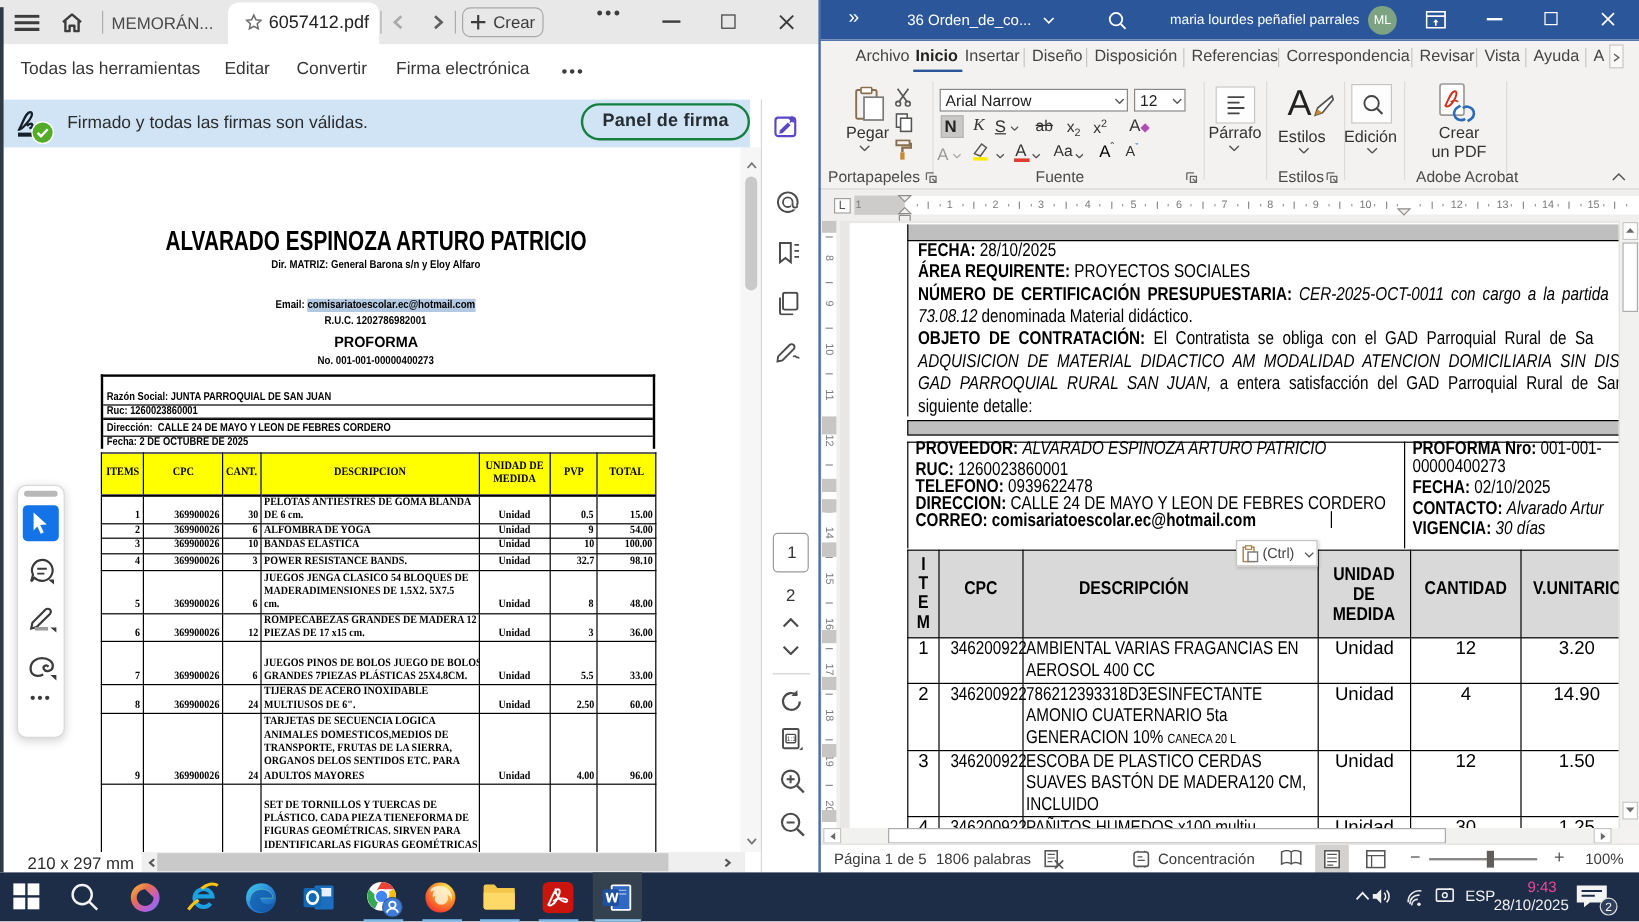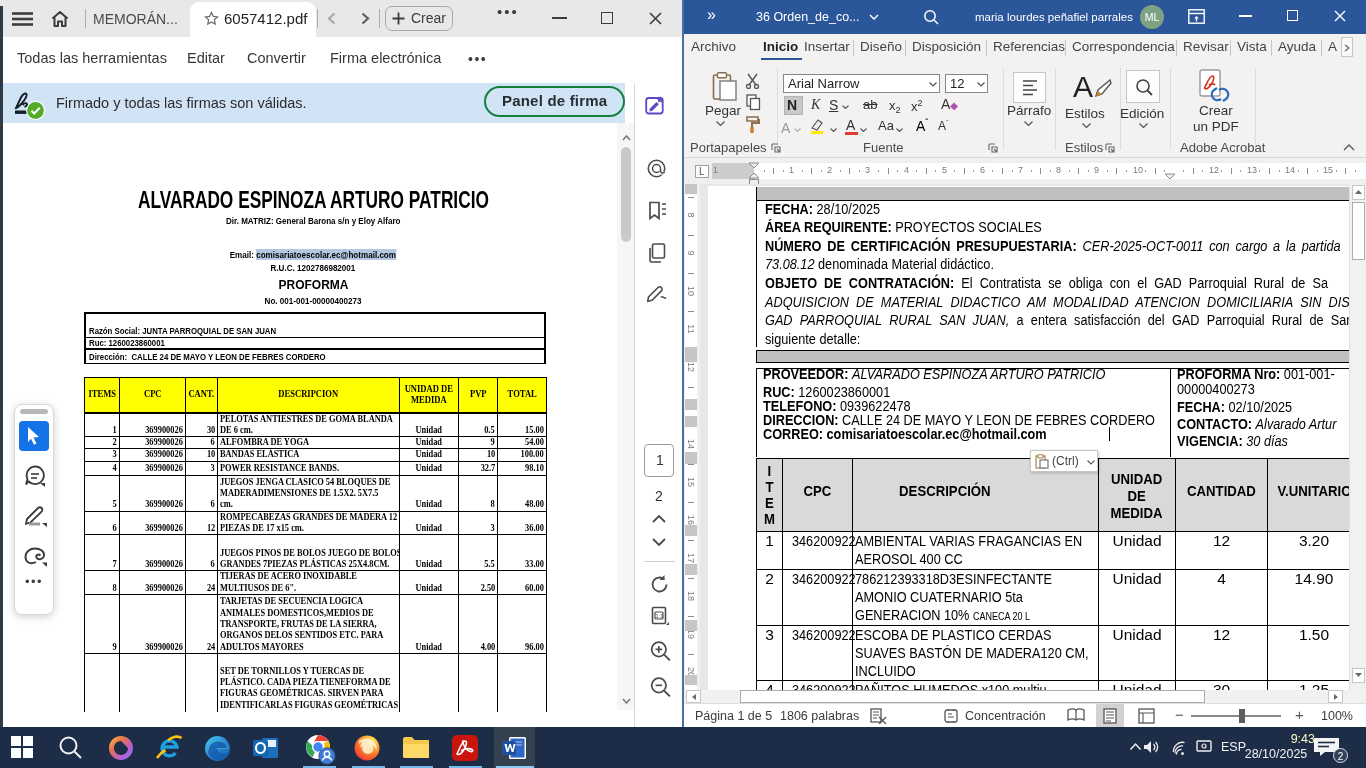--- a/index.html
+++ b/index.html
@@ -140,20 +140,23 @@
         <div style="height:24px;border-bottom:1px solid #000;position:relative">
             <span class="pdfsans sxl82" style="position:absolute;left:3px;bottom:1px;font-size:9.5px">Razón Social: JUNTA PARROQUIAL DE SAN JUAN</span>
           </div>
         <div style="height:11px;border-bottom:1px solid #000;position:relative">
             <span class="pdfsans sxl82" style="position:absolute;left:3px;bottom:0;font-size:9.5px">Ruc: 1260023860001</span>
           </div>
         <div style="height:1px;border-bottom:1px solid #000"></div>
         <div style="height:14px;border-bottom:1px solid #000;position:relative">
             <span class="pdfsans sxl82" style="position:absolute;left:3px;bottom:1px;font-size:9.5px">Dirección:&nbsp; CALLE 24 DE MAYO Y LEON DE FEBRES CORDERO</span>
           </div>
+        <div style="height:10px;position:relative">
+            <span class="pdfsans sxl82" style="position:absolute;left:3px;bottom:0;font-size:9.5px">Fecha: 2 DE OCTUBRE DE 2025</span>
+          </div>
       </div>
 
       <table id="ptable" style="position:absolute;left:81px;top:254px;border-collapse:collapse;table-layout:fixed;width:463px">
         <colgroup>
             <col style="width:35px">
             <col style="width:66px">
             <col style="width:32px">
             <col style="width:182px">
             <col style="width:59px">
             <col style="width:39px">
@@ -280,20 +283,31 @@
             <path d="M6 20 h11" stroke="#9b9b9b" stroke-width="3"></path>
             <path d="M19 19 l5 0 0 4z" fill="#3b3b3b"></path>
           </svg>
         <svg class="abs" style="left:8px;top:140px" width="25" height="23" viewBox="0 0 25 23">
             <path d="M13 17 C7 20 2.5 17 2.5 12 C2.5 6.5 7 3.5 12 3.5 C17.5 3.5 21.5 6.5 21 10.5 C20.5 14.5 15 15.5 13.5 12.5 C12.5 10 15.5 8.5 17.5 10.5" fill="none" stroke="#3b3b3b" stroke-width="1.9"></path>
             <path d="M19 17.5 l5 0 0 4.5z" fill="#3b3b3b"></path>
           </svg>
         <div class="abs" style="left:10px;top:169px;font-size:13px;color:#3b3b3b;letter-spacing:1.5px">•••</div>
       </div>
     </div>
+    <div id="abottom">
+      <div class="abs" style="left:115px;top:0;width:503px;height:17px;background:#efefef"></div>
+      <div class="abs" style="left:128px;top:1px;width:426px;height:15px;background:#c9c9c9"></div>
+      <svg class="abs" style="left:120px;top:5px" width="7" height="8" viewBox="0 0 7 8">
+          <path d="M5.5 1 L2 4 L5.5 7" fill="none" stroke="#555" stroke-width="1.8"></path>
+        </svg>
+      <svg class="abs" style="left:600px;top:5px" width="7" height="8" viewBox="0 0 7 8">
+          <path d="M1.5 1 L5 4 L1.5 7" fill="none" stroke="#555" stroke-width="1.8"></path>
+        </svg>
+      <div class="abs" style="left:20px;top:1px;font-size:14px;color:#2c2c2c">210 x 297 mm</div>
+    </div>
 
     <div id="avscroll">
       <svg class="abs" style="left:5px;top:12px" width="9" height="6" viewBox="0 0 9 6">
           <path d="M1 5 L4.5 1 L8 5" fill="none" stroke="#777" stroke-width="1.5"></path>
         </svg>
       <div class="abs" style="left:4px;top:24px;width:10px;height:95px;background:#c9c9c9;border-radius:5px"></div>
       <svg class="abs" style="left:5px;top:575px" width="9" height="6" viewBox="0 0 9 6">
           <path d="M1 1 L4.5 5 L8 1" fill="none" stroke="#777" stroke-width="1.5"></path>
         </svg>
     </div>
@@ -378,21 +392,21 @@
           <line x1="1" y1="4.5" x2="16" y2="4.5" stroke="#fff" stroke-width="1.4"></line>
           <path d="M8.5 7 l-2.3 2.5 h1.6 v3 h1.4 v-3 h1.6z" fill="#fff"></path>
         </svg>
       <div class="abs" style="left:556px;top:15px;width:13px;height:1.6px;background:#fff"></div>
       <div class="abs" style="left:604px;top:10px;width:11px;height:11px;border:1.4px solid #fff"></div>
       <svg class="abs" style="left:651px;top:10px" width="12" height="12" viewBox="0 0 12 12">
           <path d="M1 1 L11 11 M11 1 L1 11" stroke="#fff" stroke-width="1.4"></path>
         </svg>
     </div>
     <div id="wtabs">
-      <div class="abs" style="left:8px;top:5px">Archivo</div>
+      <div class="abs" style="left:30px;top:5px">Archivo</div>
       <div class="abs" style="left:80px;top:5px;color:#222;font-weight:bold">Inicio</div>
       <div class="abs" style="left:78px;top:24px;width:41px;height:3px;background:#2b579a"></div>
       <div class="abs" style="left:121px;top:5px">Insertar</div>
       <div class="abs" style="left:177px;top:5px">Diseño</div>
       <div class="abs" style="left:229px;top:5px">Disposición</div>
       <div class="abs" style="left:310px;top:5px">Referencias</div>
       <div class="abs" style="left:389px;top:5px">Correspondencia</div>
       <div class="abs" style="left:500px;top:5px">Revisar</div>
       <div class="abs" style="left:554px;top:5px">Vista</div>
       <div class="abs" style="left:595px;top:5px">Ayuda</div>
@@ -938,21 +952,21 @@
           <path d="M6.5 15.5 a4.6 4.6 0 0 1 5-5" stroke-width="1.3"></path>
         </g>
         <circle cx="12.5" cy="14.5" r="1.5" fill="#e8e8e8"></circle>
       </svg>
     <svg class="abs" style="left:1196px;top:13px" width="16" height="14" viewBox="0 0 16 14">
         <rect x="1" y="1" width="14" height="10" rx="1" fill="none" stroke="#eee" stroke-width="1.4"></rect>
         <circle cx="8" cy="6" r="2" fill="none" stroke="#eee" stroke-width="1.2"></circle>
         <path d="M12 1 v-1" stroke="#eee"></path>
       </svg>
     <div class="abs" style="left:1221px;top:13px;font-size:12.5px;color:#f2f2f2">ESP</div>
-    <div class="abs" style="left:1255px;top:5px;width:60px;text-align:right;font-size:12.5px;color:#fef9c3">9:43</div>
+    <div class="abs" style="left:1255px;top:5px;width:60px;text-align:center;font-size:12.5px;color:#ec4899">9:43</div>
     <div class="abs" style="left:1236px;top:20px;width:80px;text-align:center;font-size:12.5px;color:#f2f2f2">28/10/2025</div>
     <svg class="abs" style="left:1313px;top:10px" width="27" height="20" viewBox="0 0 27 20">
         <path d="M1 1 h25 v14 h-14 l-5 4 v-4 h-6z" fill="#f4f4f4"></path>
         <g stroke="#1e2d47" stroke-width="1.6">
           <line x1="5" y1="5.5" x2="22" y2="5.5"></line>
           <line x1="5" y1="9.5" x2="16" y2="9.5"></line>
         </g>
       </svg>
     <div class="abs" style="left:1333px;top:21px;width:15px;height:15px;border-radius:50%;background:#31415c;border:1.3px solid #dfdfdf;color:#fff;font-size:10px;text-align:center;line-height:15px">2</div>
   </div>

